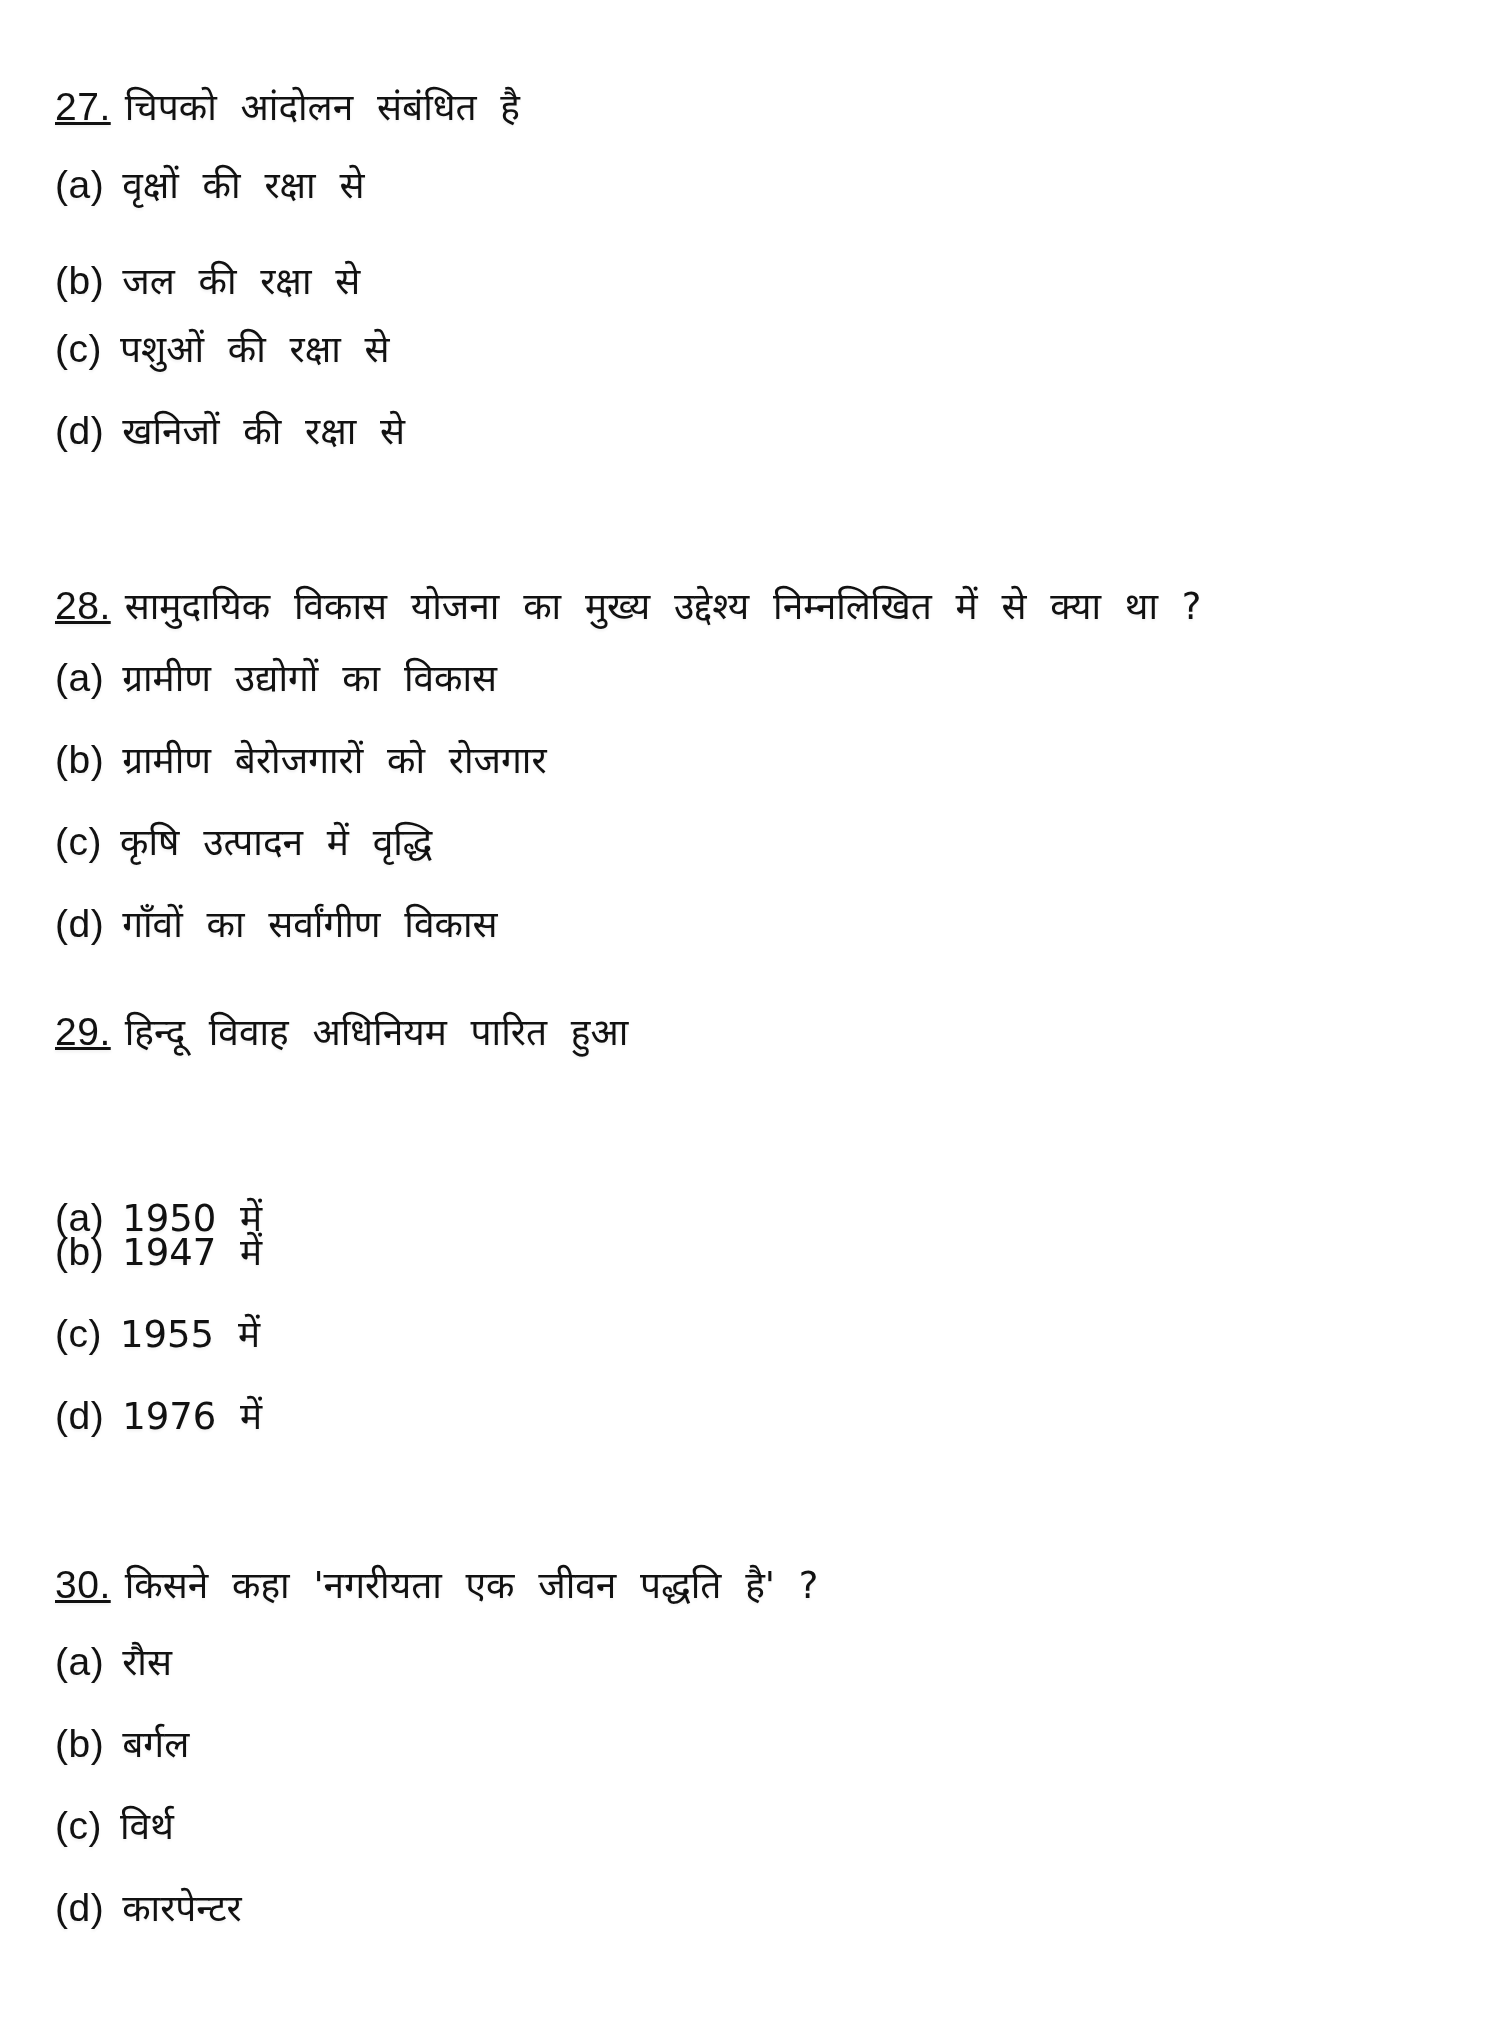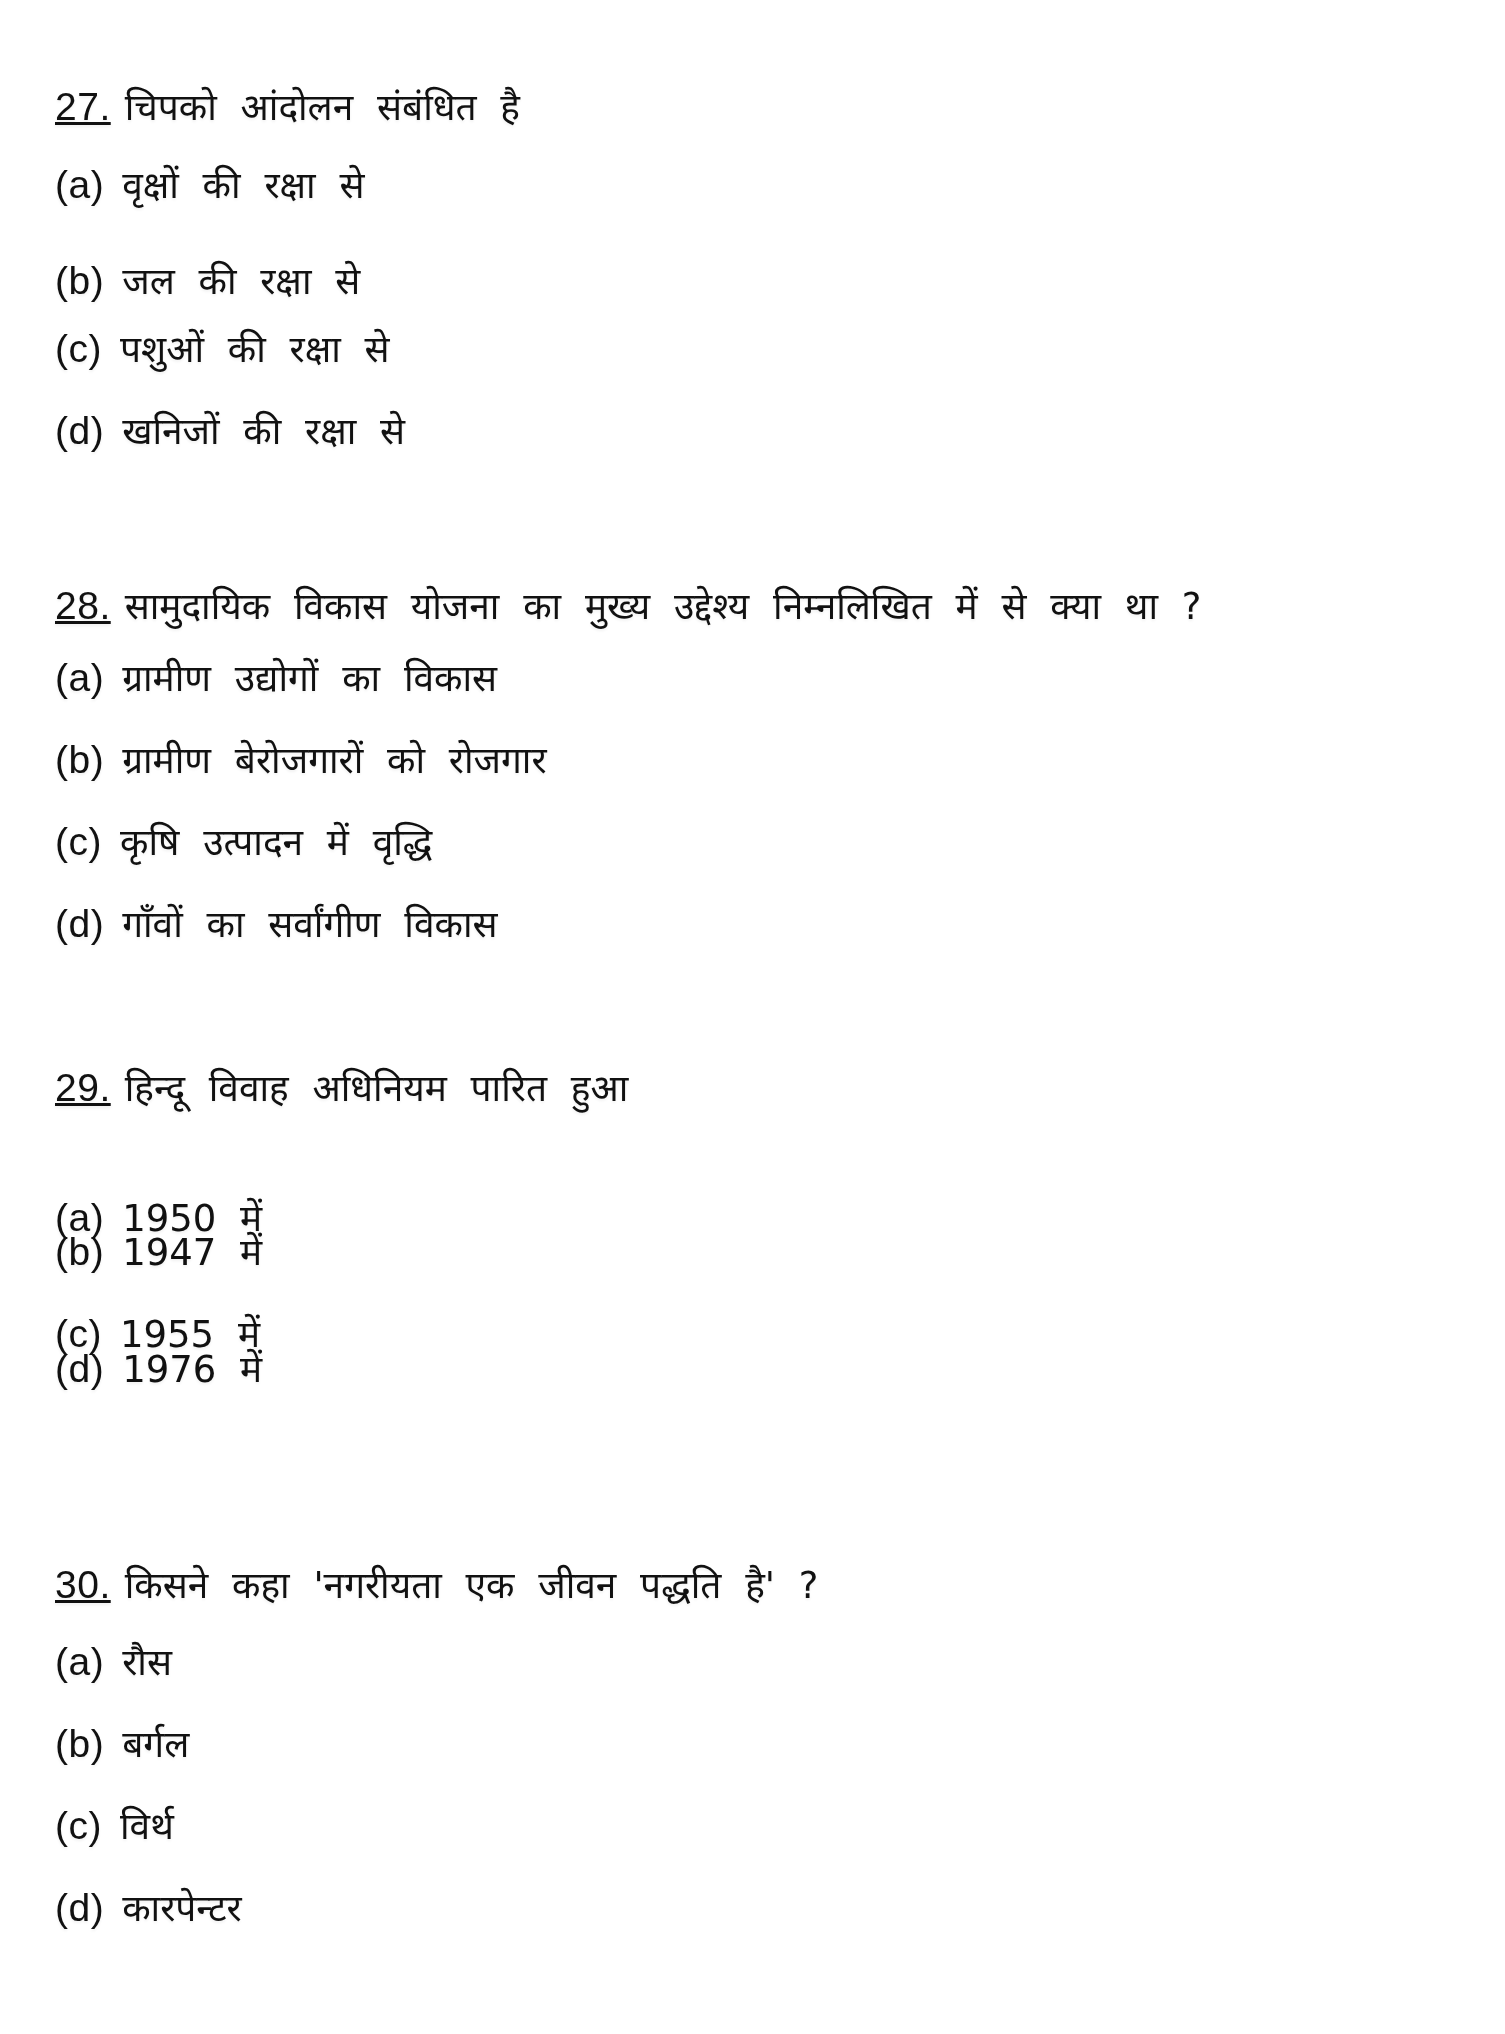--- a/index.html
+++ b/index.html
@@ -61,33 +61,33 @@
 <div class="line" style="top:730px">
   <span class="label">(b)</span><span class="txt">ग्रामीण बेरोजगारों को रोजगार</span>
 </div>
 <div class="line" style="top:812px">
   <span class="label">(c)</span><span class="txt">कृषि उत्पादन में वृद्धि</span>
 </div>
 <div class="line" style="top:894px">
   <span class="label">(d)</span><span class="txt">गाँवों का सर्वांगीण विकास</span>
 </div>
 
-<div class="line" style="top:1058px">
+<div class="line" style="top:1002px">
   <span class="num">29.</span><span class="txt">हिन्दू विवाह अधिनियम पारित हुआ</span>
 </div>
 <div class="line" style="top:1188px">
   <span class="label">(a)</span><span class="txt">1950 में</span>
 </div>
 <div class="line" style="top:1222px">
   <span class="label">(b)</span><span class="txt">1947 में</span>
 </div>
 <div class="line" style="top:1304px">
   <span class="label">(c)</span><span class="txt">1955 में</span>
 </div>
-<div class="line" style="top:1339px">
+<div class="line" style="top:1386px">
   <span class="label">(d)</span><span class="txt">1976 में</span>
 </div>
 
 <div class="line" style="top:1555px">
   <span class="num">30.</span><span class="txt">किसने कहा 'नगरीयता एक जीवन पद्धति है' ?</span>
 </div>
 <div class="line" style="top:1632px">
   <span class="label">(a)</span><span class="txt">रौस</span>
 </div>
 <div class="line" style="top:1714px">

